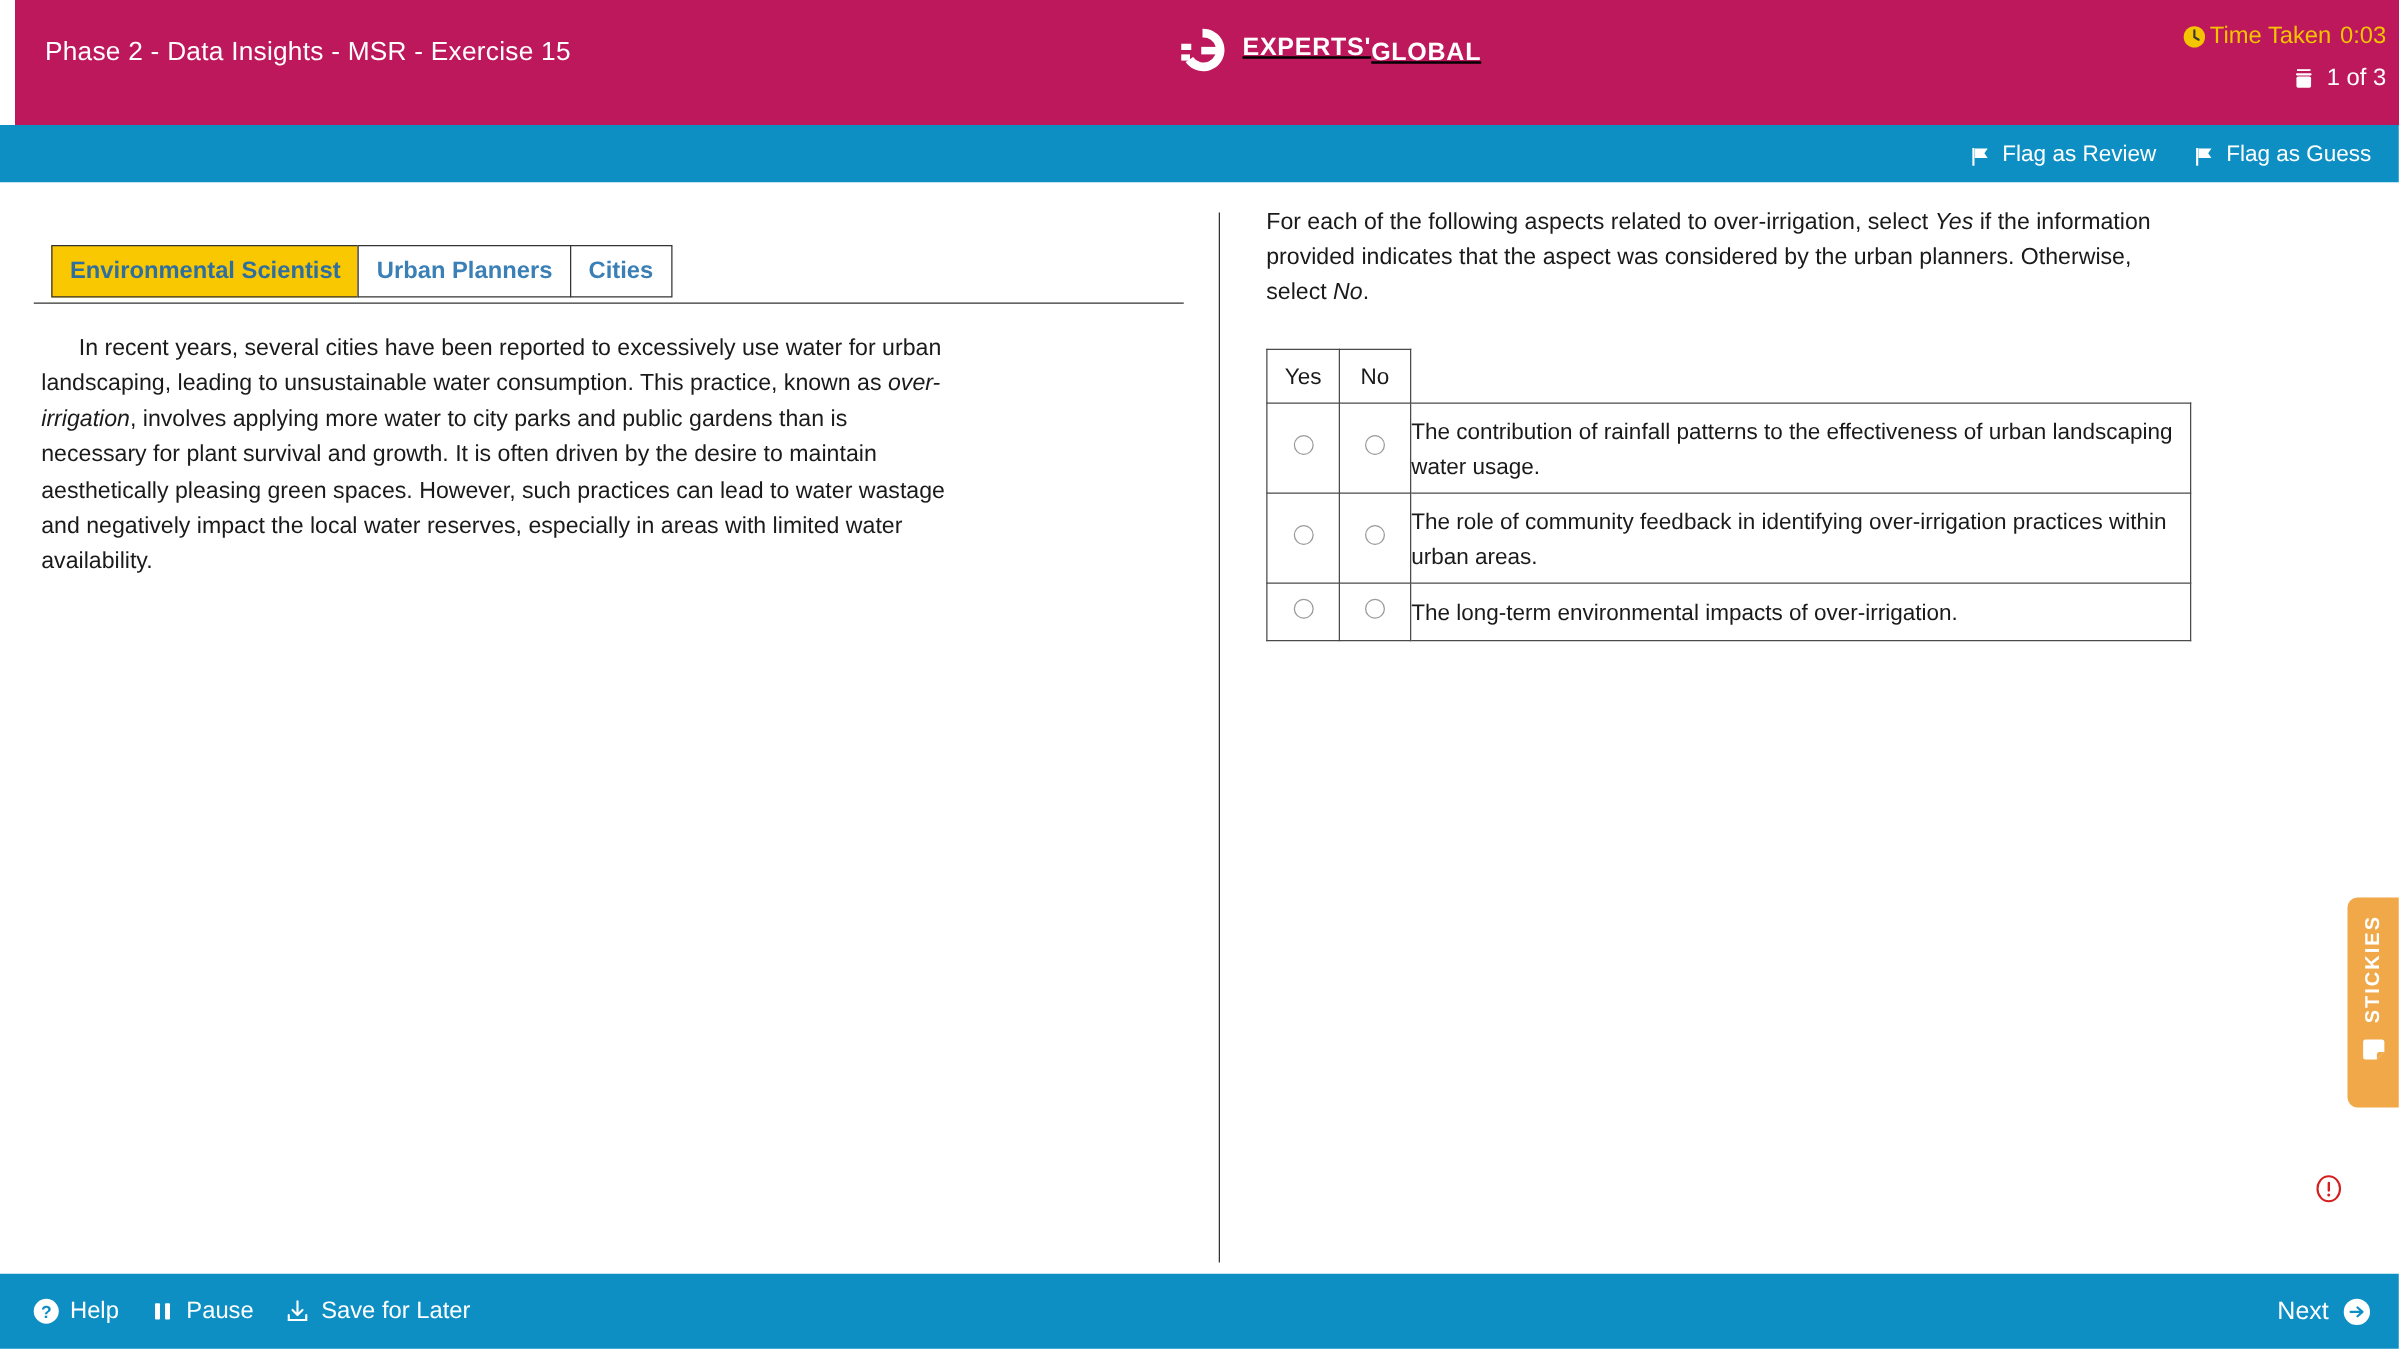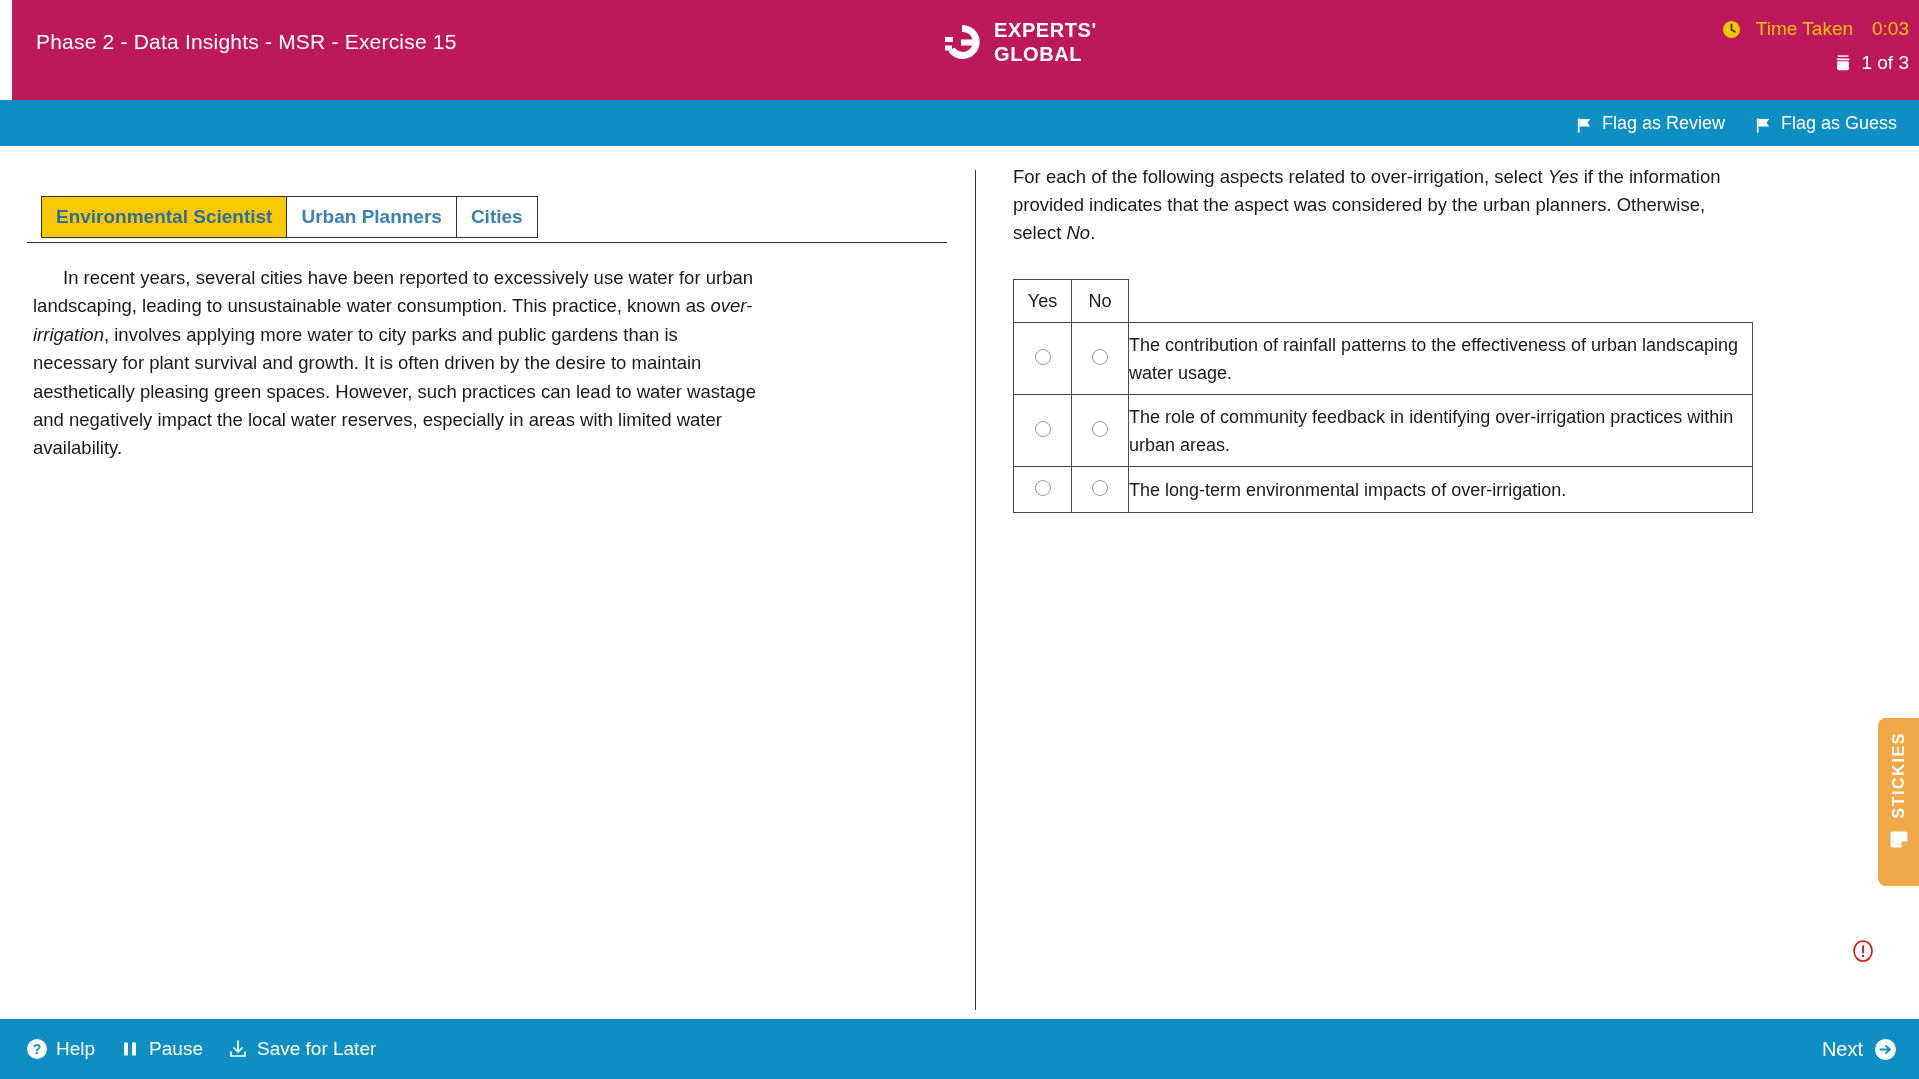--- a/index.html
+++ b/index.html
@@ -23,36 +23,37 @@
     font-size: 21px; color: #ffffff;
     letter-spacing: 0.2px;
     white-space: nowrap;
   }
   .brand-logo {
     position: absolute; left: 930px; top: 20px;
     display: flex; align-items: center; gap: 12px;
   }
   .brand-mark { width: 40px; height: 40px; display:block; }
   .brand-text {
-    display: flex; flex-direction: column;
+    display: flex; flex-direction: row;
     line-height: 1.0;
+    text-decoration: underline;
   }
   .brand-line1, .brand-line2 {
     color: #ffffff; font-weight: bold;
     font-size: 20px; letter-spacing: 0.6px;
   }
   .brand-line2 { margin-top: 4px; }
 
   .timer-block {
     position: absolute; right: 22px; top: 18px;
     text-align: right;
   }
   .timer-row {
     display: flex; align-items: center; justify-content: flex-end;
-    gap: 15px; color: #f5c400; font-size: 19px;
+    gap: 3px; color: #f5c400; font-size: 19px;
   }
   .clock-icon { width: 19px; height: 19px; display:block; }
   .timer-value { font-size: 19px; color: #f5c400; margin-left: 4px; }
   .qcount-row {
     display: flex; align-items: center; justify-content: flex-end;
     gap: 9px; margin-top: 12px; color: #ffffff; font-size: 19px;
   }
   .stack-icon { width: 18px; height: 18px; display:block; }
 
   

